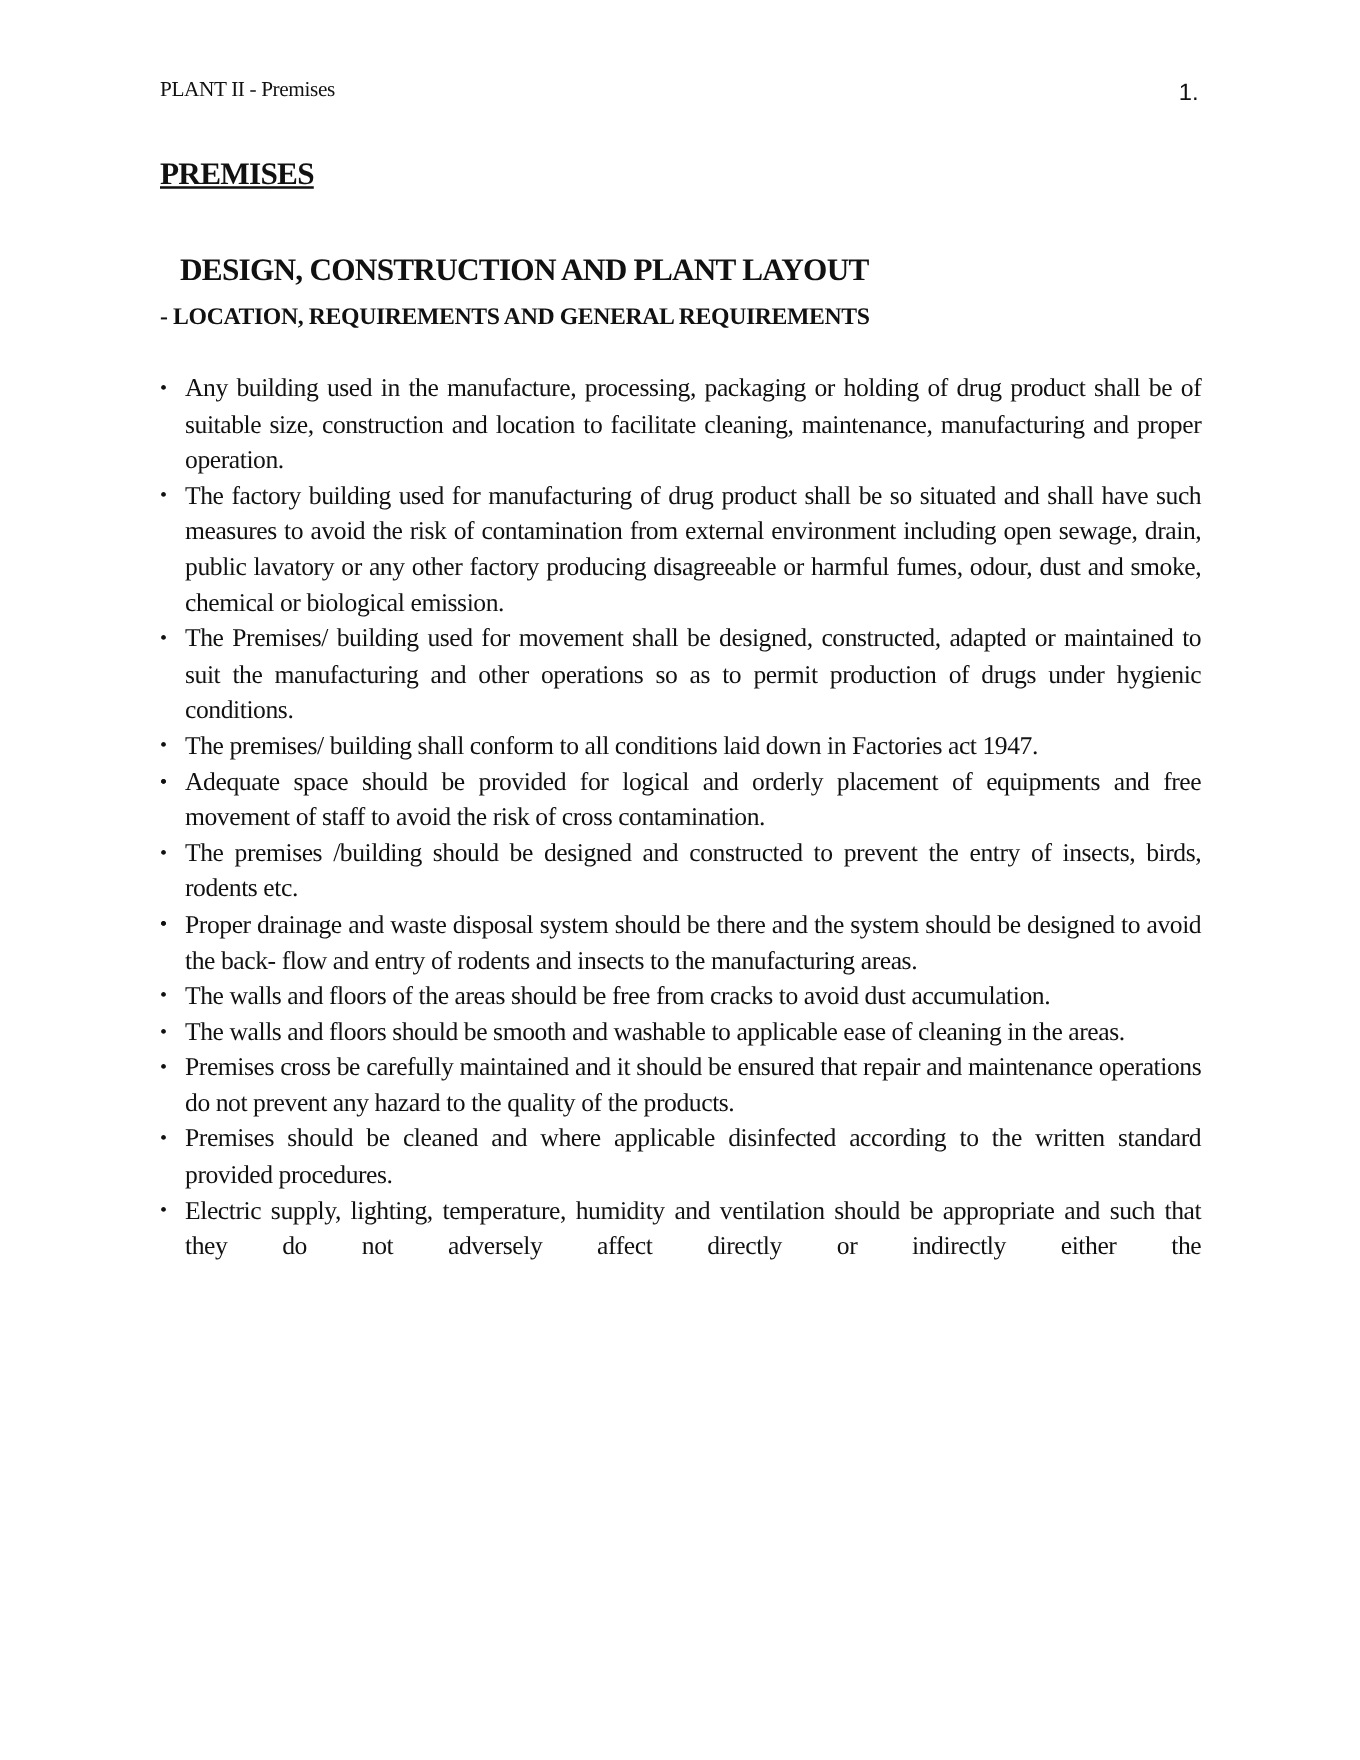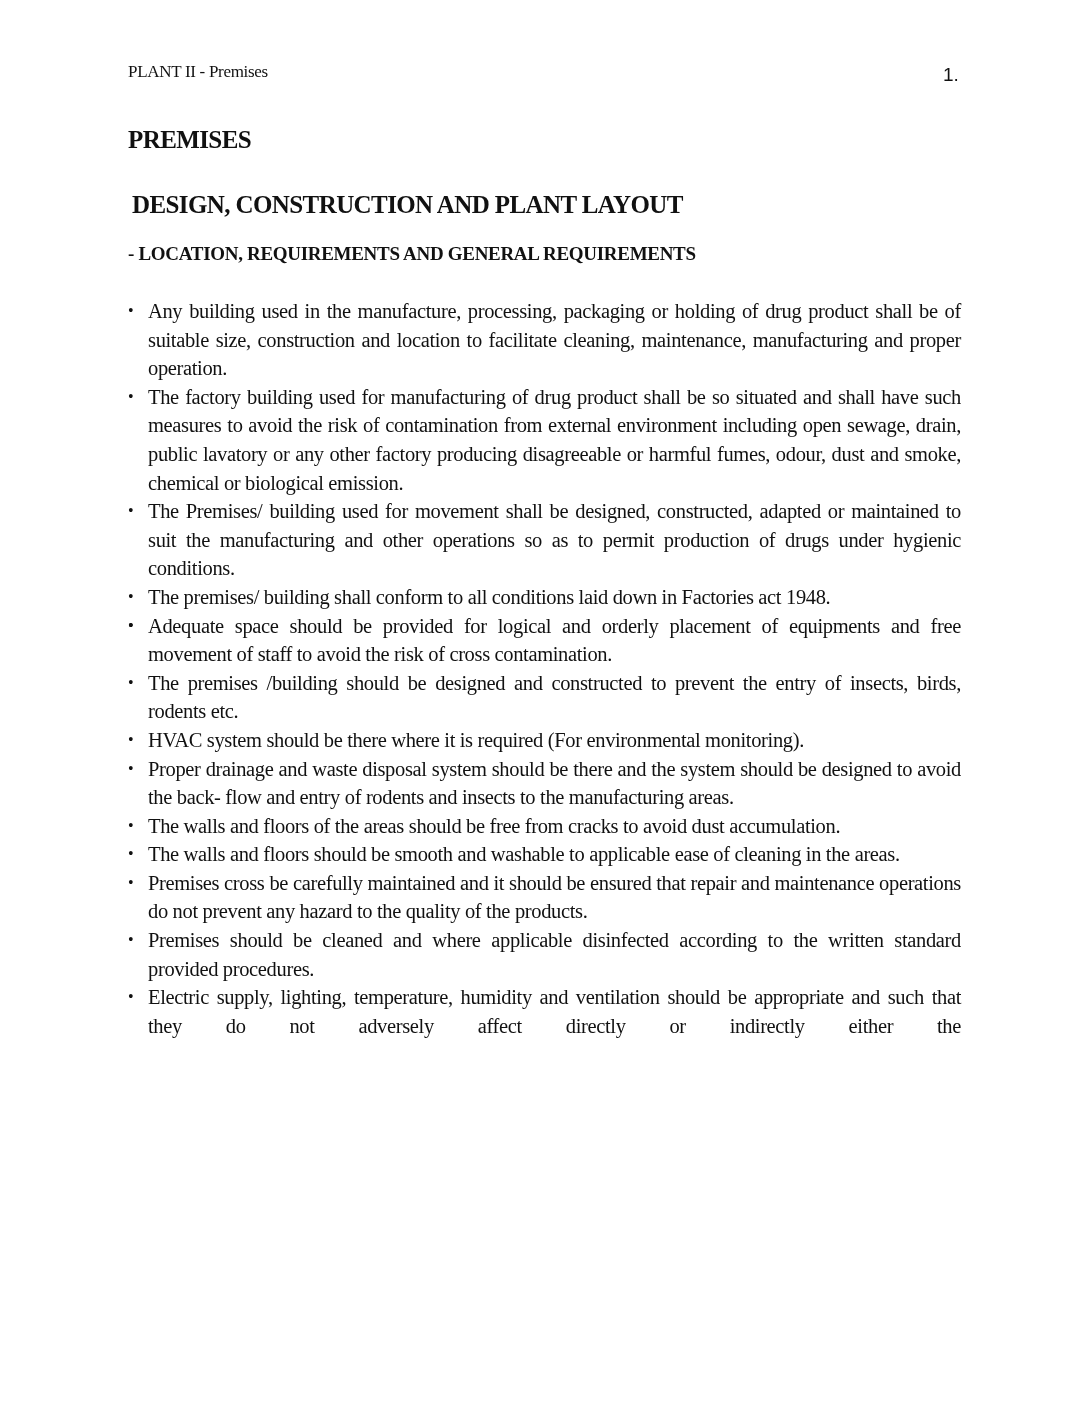--- a/index.html
+++ b/index.html
@@ -1,21 +1,21 @@
 <!DOCTYPE html>
 <html><head>
 <meta charset="utf-8">
 <style>
   html, body { margin: 0; padding: 0; background: #ffffff; }
   body { width: 1088px; height: 1408px; position: relative; overflow: hidden;
          font-family: "Liberation Serif", "DejaVu Serif", serif; color: #111; }
   .header-unit { position: absolute; left: 128px; top: 62px; font-size: 17px; letter-spacing: -0.3px; }
   .page-num { position: absolute; left: 943px; top: 64px; font-family: "Liberation Sans", sans-serif; font-size: 19px; }
-  .h1 { position: absolute; left: 128px; top: 126px; font-size: 25px; font-weight: bold; letter-spacing: -0.6px; margin: 0; }
-  .h2 { position: absolute; left: 128px; top: 187px; font-size: 25px; font-weight: bold; letter-spacing: -0.6px; margin: 4px; }
+  .h1 { position: absolute; left: 128px; top: 126px; font-size: 25px; font-weight: bold; letter-spacing: -0.6px; margin: 0; text-decoration: underline; }
+  .h2 { position: absolute; left: 128px; top: 187px; font-size: 25px; font-weight: bold; letter-spacing: -0.6px; margin: 16px; }
   .h3 { position: absolute; left: 128px; top: 243px; font-size: 19px; font-weight: bold; letter-spacing: -0.3px; margin: 0; }
   ul.bullets { position: absolute; left: 128px; top: 297px; width: 833px; margin: 0; padding: 0; list-style: none; }
   ul.bullets li { position: relative; padding-left: 20px; font-size: 20.5px; line-height: 28.6px;
                   text-align: justify; letter-spacing: -0.35px; }
   ul.bullets li .dot { position: absolute; left: 0; top: 0; font-size: 16px; }
 </style>
 </head>
 <body>
 
 <div>
@@ -24,24 +24,24 @@
 </div>
 
 <h1 class="h1">PREMISES</h1>
 <h2 class="h2">DESIGN, CONSTRUCTION AND PLANT LAYOUT</h2>
 <h3 class="h3">- LOCATION, REQUIREMENTS AND GENERAL REQUIREMENTS</h3>
 
 <ul class="bullets">
   <li><span class="dot">•</span><span>Any building used in the manufacture, processing, packaging or holding of drug product shall be of suitable size, construction and location to facilitate cleaning, maintenance, manufacturing and proper operation.</span></li>
   <li><span class="dot">•</span><span>The factory building used for manufacturing of drug product shall be so situated and shall have such measures to avoid the risk of contamination from external environment including open sewage, drain, public lavatory or any other factory producing disagreeable or harmful fumes, odour, dust and smoke, chemical or biological emission.</span></li>
   <li><span class="dot">•</span><span>The Premises/ building used for movement shall be designed, constructed, adapted or maintained to suit the manufacturing and other operations so as to permit production of drugs under hygienic conditions.</span></li>
-  <li><span class="dot">•</span><span>The premises/ building shall conform to all conditions laid down in Factories act 1948.</span></li>
+  <li><span class="dot">•</span><span>The premises/ building shall conform to all conditions laid down in Factories act 1947.</span></li>
   <li><span class="dot">•</span></li>
   <li><span class="dot">•</span><span>Adequate space should be provided for logical and orderly placement of equipments and free movement of staff to avoid the risk of cross contamination.</span></li>
   <li><span class="dot">•</span><span>The premises /building should be designed and constructed to prevent the entry of insects, birds, rodents etc.</span></li>
-  <li><span class="dot">•</span><span>HVAC system should be there where it is required (For environmental monitoring).</span></li>
+  <li><span class="dot">•</span></li>
   <li><span class="dot">•</span><span>Proper drainage and waste disposal system should be there and the system should be designed to avoid the back- flow and entry of rodents and insects to the manufacturing areas.</span></li>
   <li><span class="dot">•</span><span>The walls and floors of the areas should be free from cracks to avoid dust accumulation.</span></li>
   <li><span class="dot">•</span><span>The walls and floors should be smooth and washable to applicable ease of cleaning in the areas.</span></li>
   <li><span class="dot">•</span><span>Premises cross be carefully maintained and it should be ensured that repair and maintenance operations do not prevent any hazard to the quality of the products.</span></li>
   <li><span class="dot">•</span><span>Premises should be cleaned and where applicable disinfected according to the written standard provided procedures.</span></li>
   <li style="text-align-last: justify;"><span class="dot">•</span><span>Electric supply, lighting, temperature, humidity and ventilation should be appropriate and such that they do not adversely affect directly or indirectly either the</span></li>
 </ul>
 
 </body></html>

